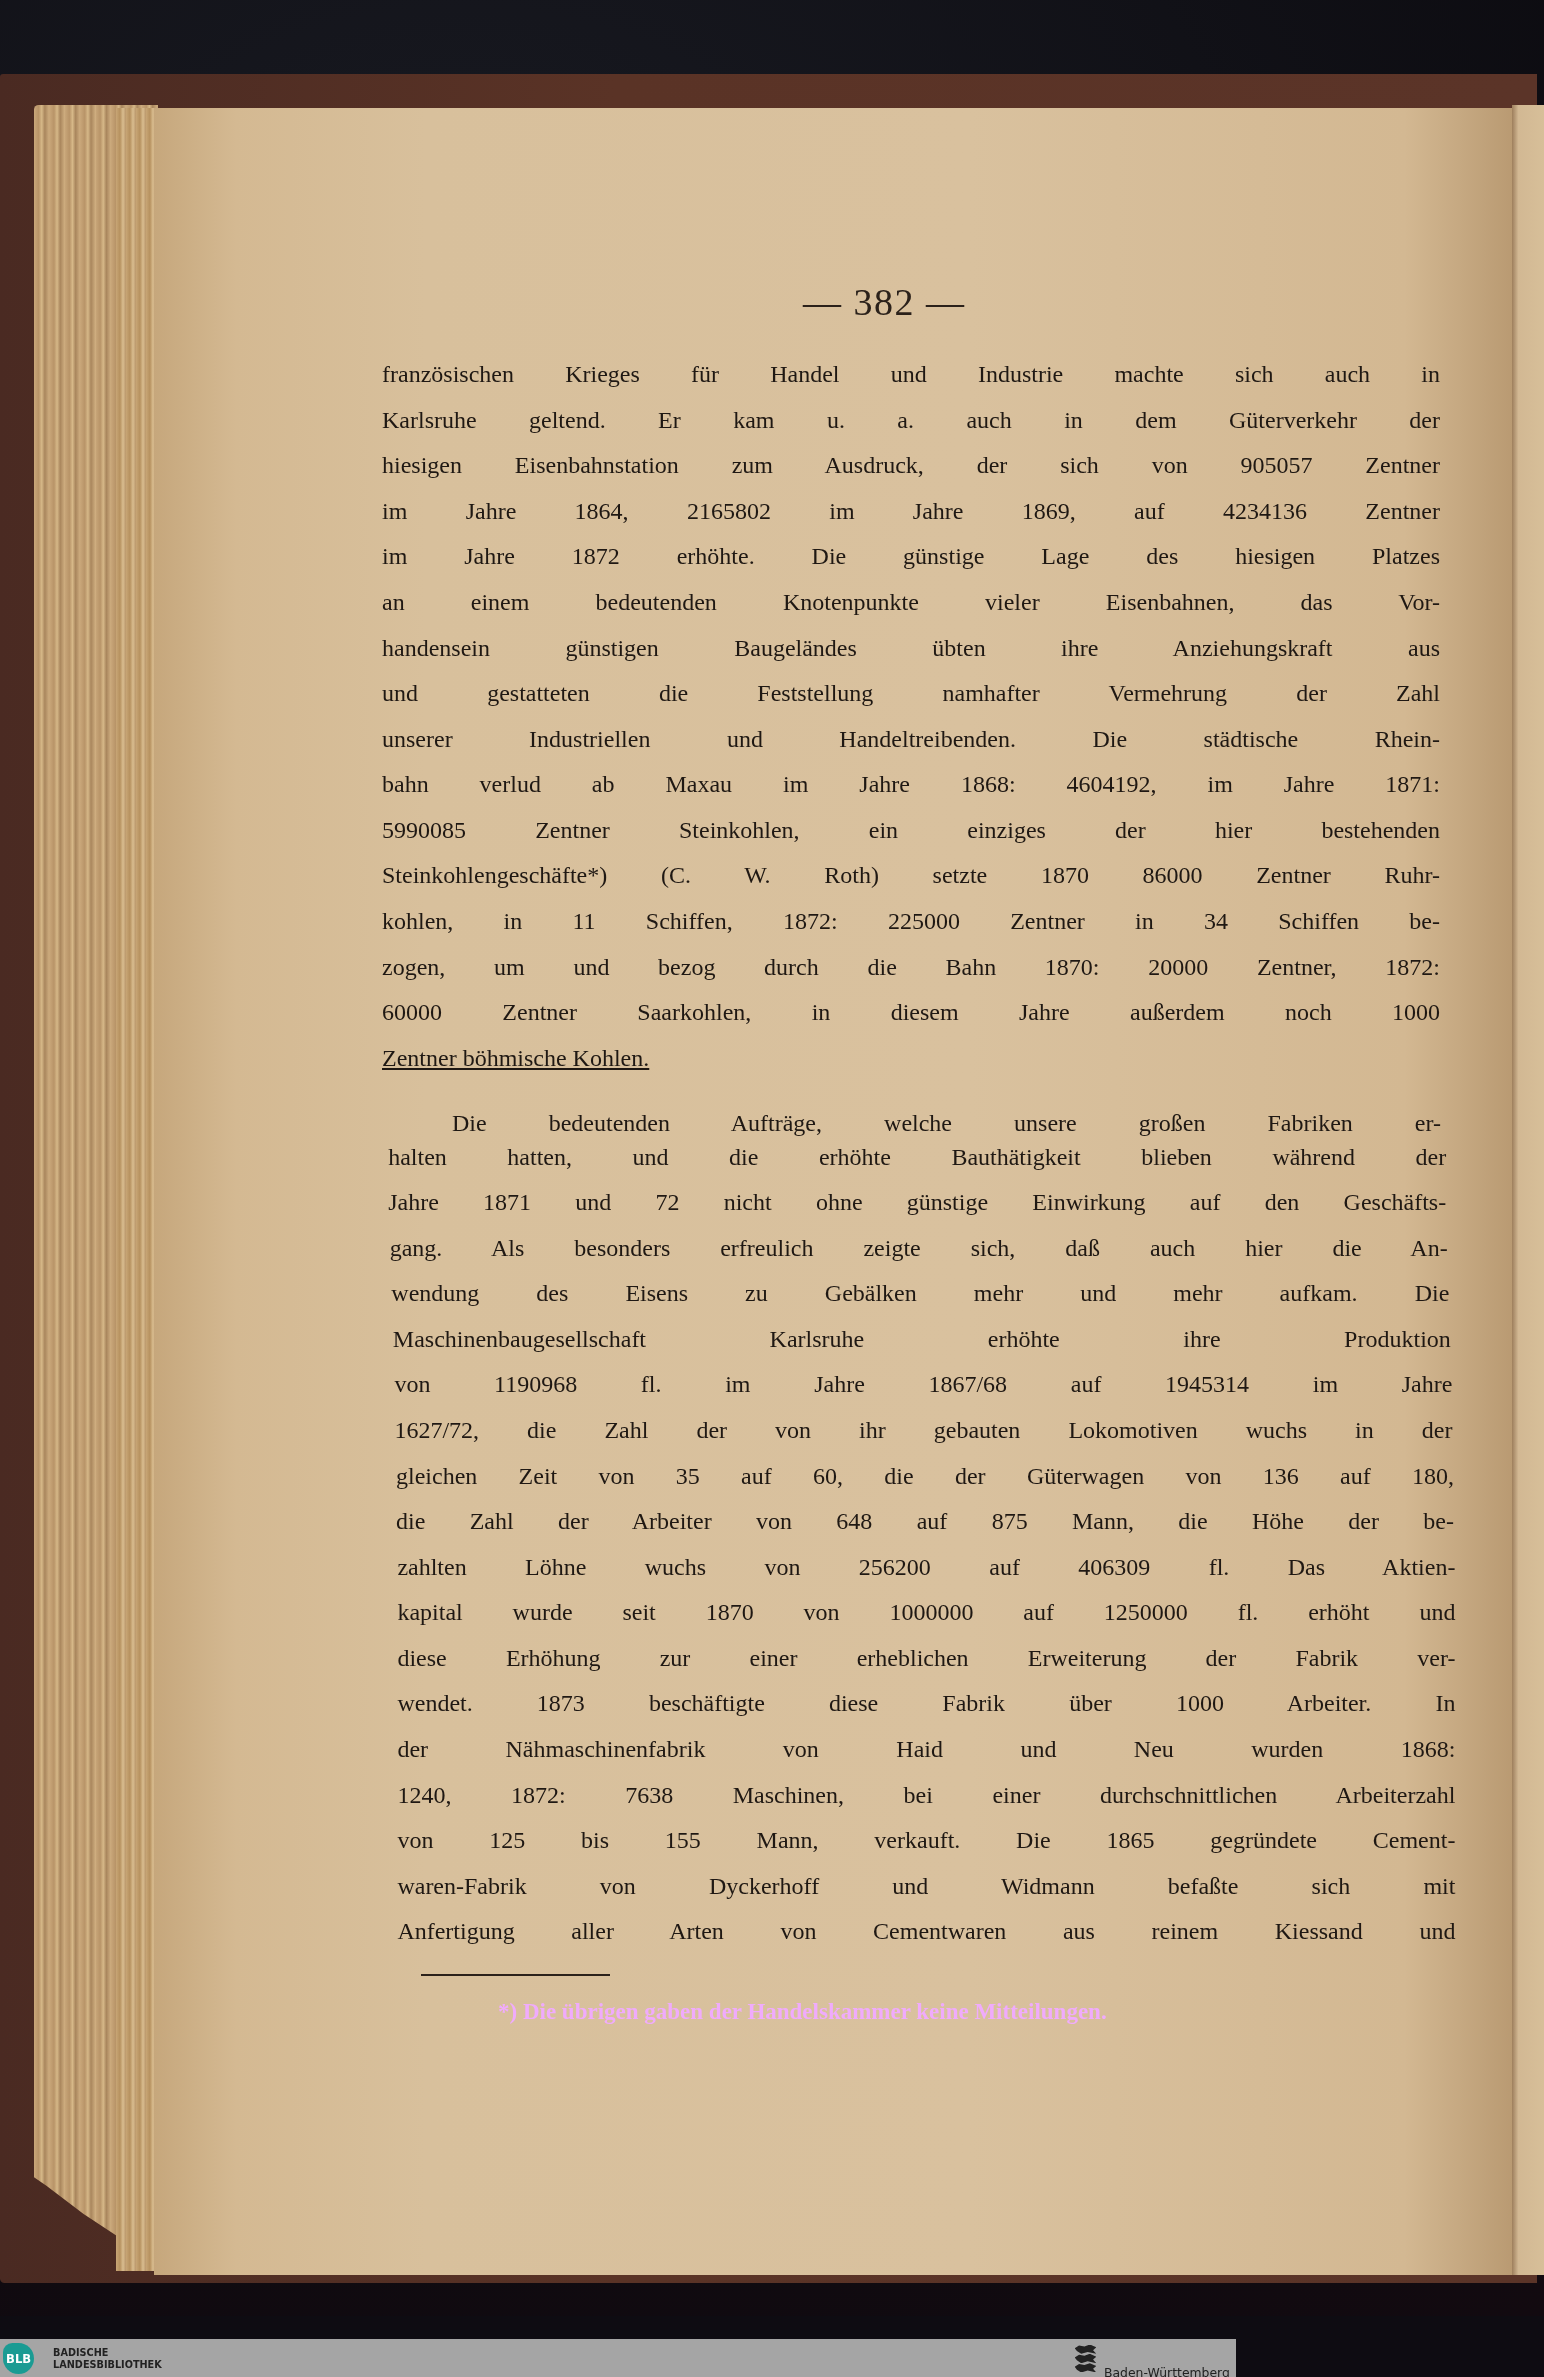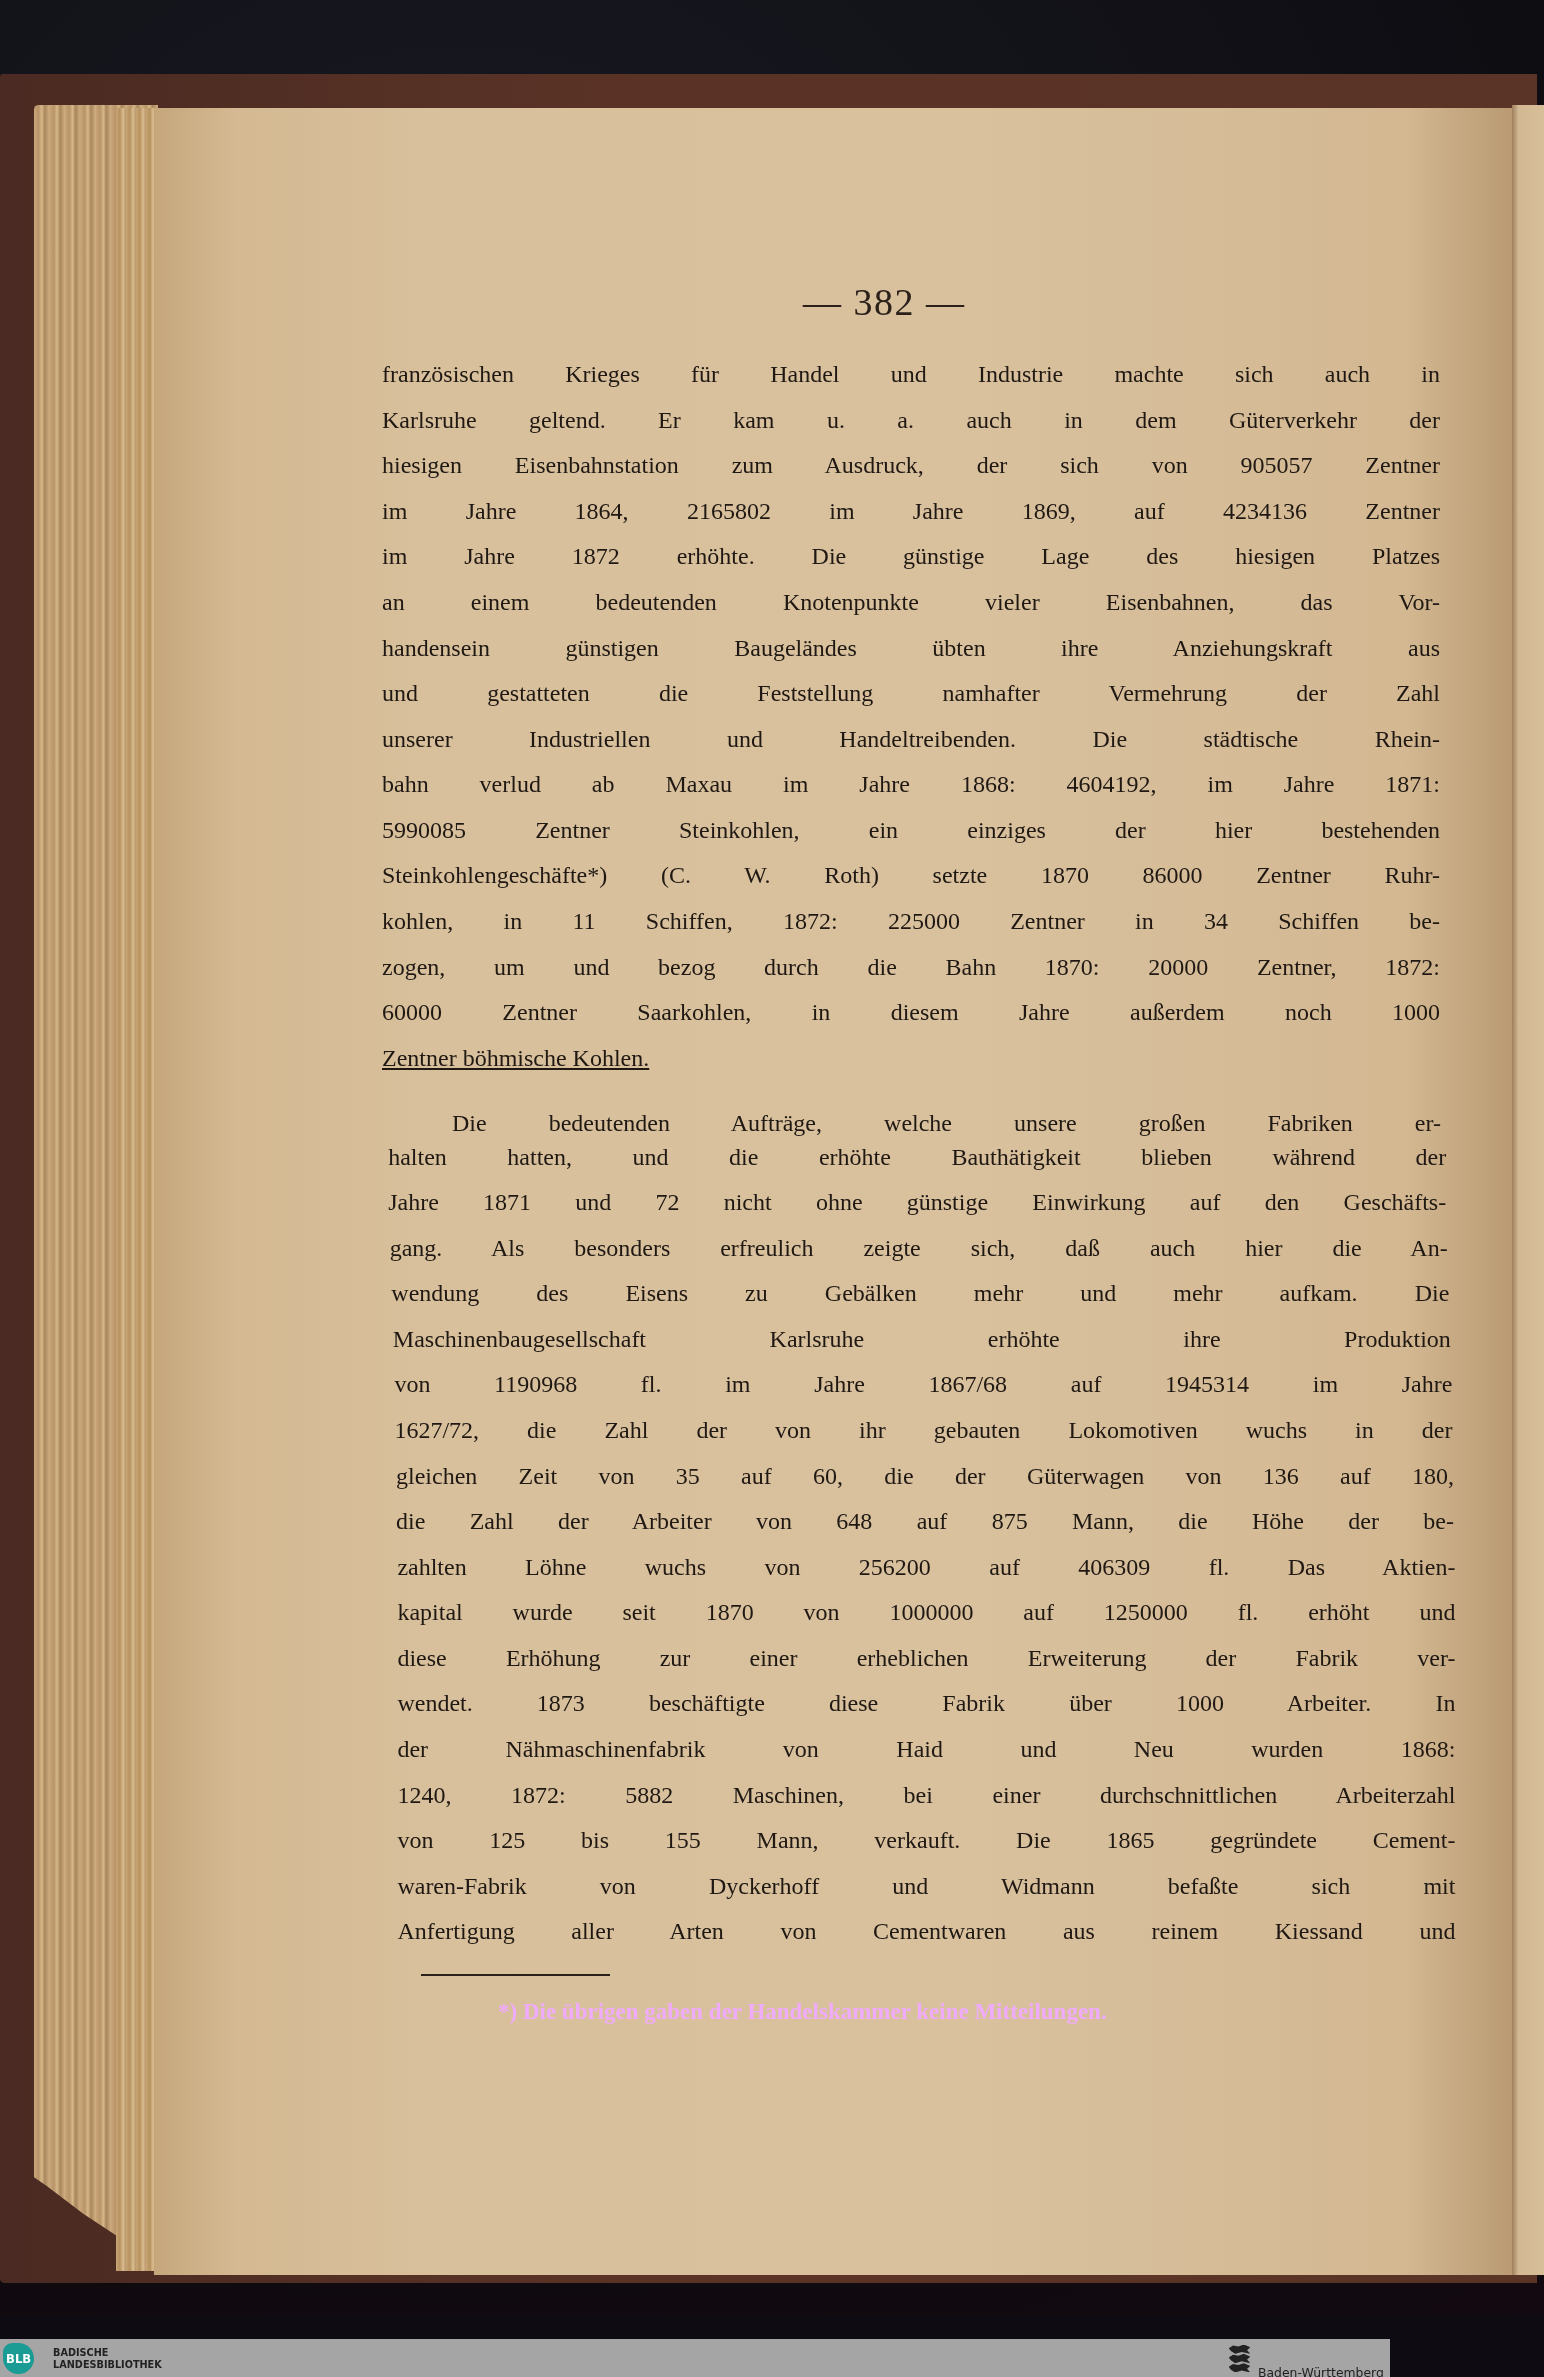--- a/index.html
+++ b/index.html
@@ -54,21 +54,21 @@
     .line.last { text-align-last: left; text-decoration: underline; }
     .line.indent { padding-left: 70px; width: 989px; margin-top: 12px; }
     .footnote-rule {
       position: absolute; left: 421px; top: 1974px; width: 189px; height: 2.3px; background: #2b211a;
     }
     .footnote {
       position: absolute; left: 498px; top: 1999px; font-size: 23px; color: #f0abfc;
       font-family: "Liberation Serif", serif; font-weight: bold;
     }
     .footer-bar {
-      position: absolute; left: 0; top: 2339px; width: 1390px; height: 39px;
+      position: absolute; left: 0; top: 2339px; width: 1236px; height: 39px;
       background: #a5a5a5;
       display: flex; align-items: center; justify-content: space-between;
     }
     .blb { display: flex; align-items: center; margin-left: 3.1px; }
     .blb-badge {
       width: 31px; height: 31px; background: #1a9b93; color: #fff;
       border-radius: 9.3px 15.4px 15.4px 15.4px;
       font-family: "DejaVu Sans", sans-serif; font-weight: bold; font-size: 11.6px;
       display: flex; align-items: center; justify-content: center;
     }
@@ -121,21 +121,21 @@
   <div class="line" style="top:1039px; left:10.8px">Maschinenbaugesellschaft Karlsruhe erhöhte ihre Produktion</div>
   <div class="line" style="top:1084px; left:12.4px">von 1190968 fl. im Jahre 1867/68 auf 1945314 im Jahre</div>
   <div class="line" style="top:1130px; left:12.4px">1627/72, die Zahl der von ihr gebauten Lokomotiven wuchs in der</div>
   <div class="line" style="top:1176px; left:14px">gleichen Zeit von 35 auf 60, die der Güterwagen von 136 auf 180,</div>
   <div class="line" style="top:1221px; left:14px">die Zahl der Arbeiter von 648 auf 875 Mann, die Höhe der be-</div>
   <div class="line" style="top:1267px; left:15.4px">zahlten Löhne wuchs von 256200 auf 406309 fl. Das Aktien-</div>
   <div class="line" style="top:1312px; left:15.4px">kapital wurde seit 1870 von 1000000 auf 1250000 fl. erhöht und</div>
   <div class="line" style="top:1358px; left:15.4px">diese Erhöhung zur einer erheblichen Erweiterung der Fabrik ver-</div>
   <div class="line" style="top:1403px; left:15.4px">wendet. 1873 beschäftigte diese Fabrik über 1000 Arbeiter. In</div>
   <div class="line" style="top:1449px; left:15.4px">der Nähmaschinenfabrik von Haid und Neu wurden 1868:</div>
-  <div class="line" style="top:1495px; left:15.4px">1240, 1872: 5882 Maschinen, bei einer durchschnittlichen Arbeiterzahl</div>
+  <div class="line" style="top:1495px; left:15.4px">1240, 1872: 7638 Maschinen, bei einer durchschnittlichen Arbeiterzahl</div>
   <div class="line" style="top:1540px; left:15.4px">von 125 bis 155 Mann, verkauft. Die 1865 gegründete Cement-</div>
   <div class="line" style="top:1586px; left:15.4px">waren-Fabrik von Dyckerhoff und Widmann befaßte sich mit</div>
   <div class="line" style="top:1631px; left:15.4px">Anfertigung aller Arten von Cementwaren aus reinem Kiessand und</div>
 </div>
 
 <div class="footnote-rule"></div>
 <div class="footnote">*) Die übrigen gaben der Handelskammer keine Mitteilungen.</div>
 
 <div class="footer-bar">
   <div class="blb">

